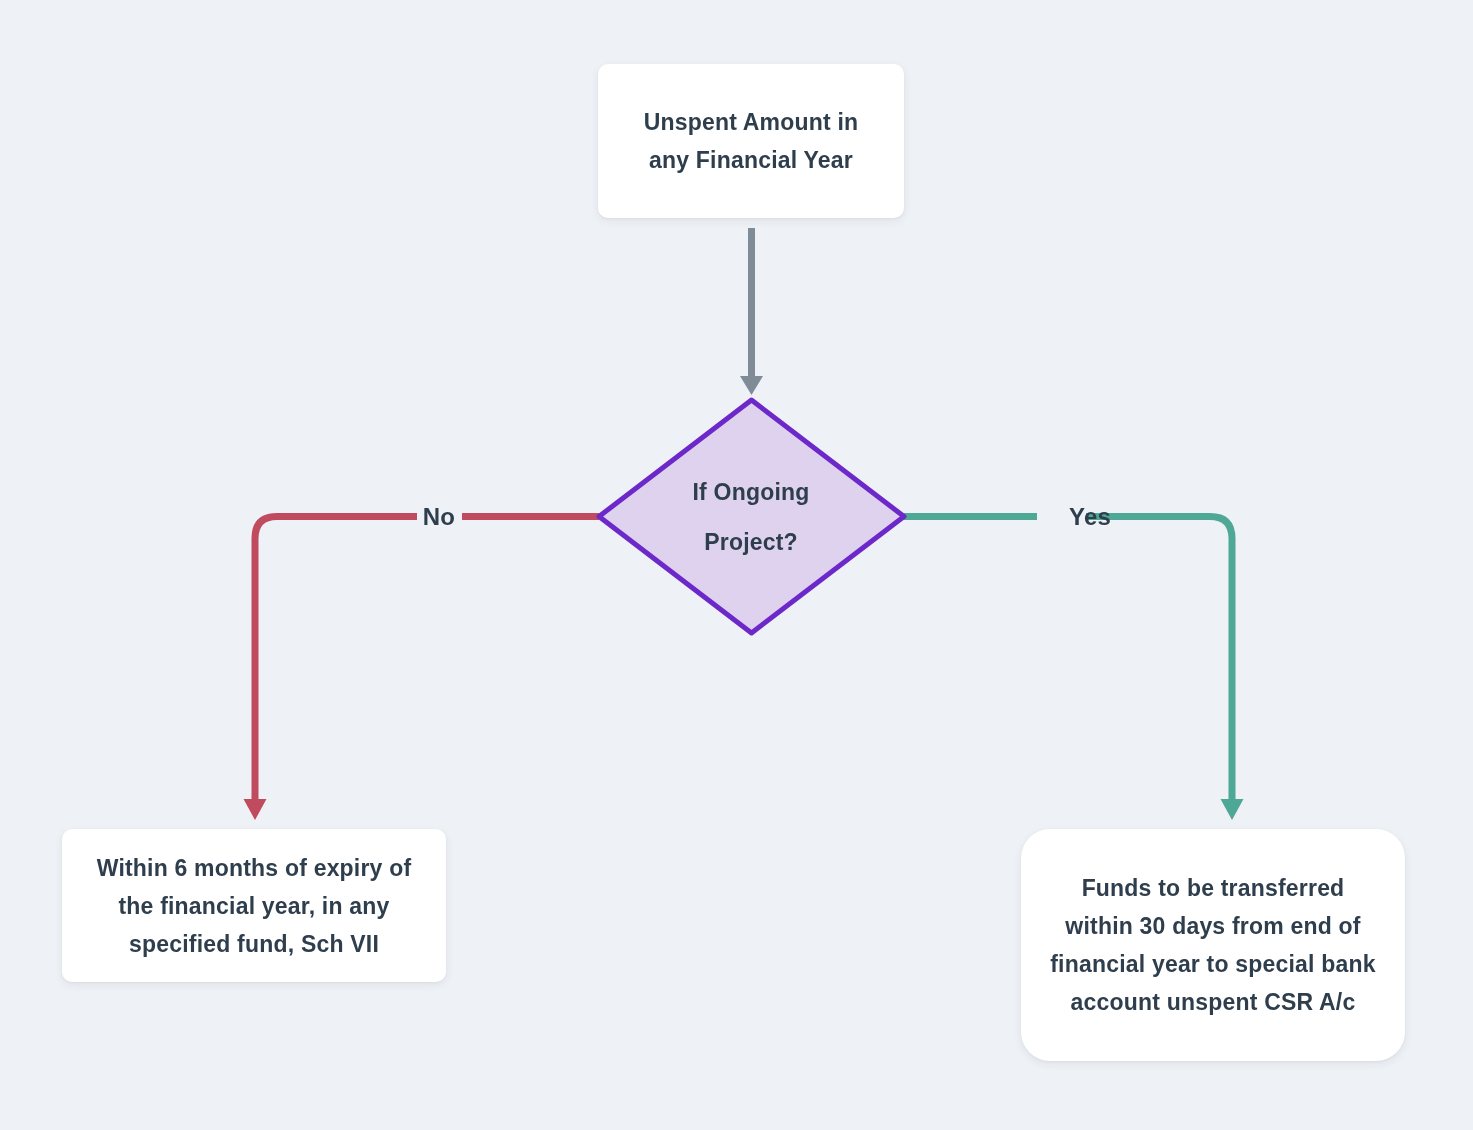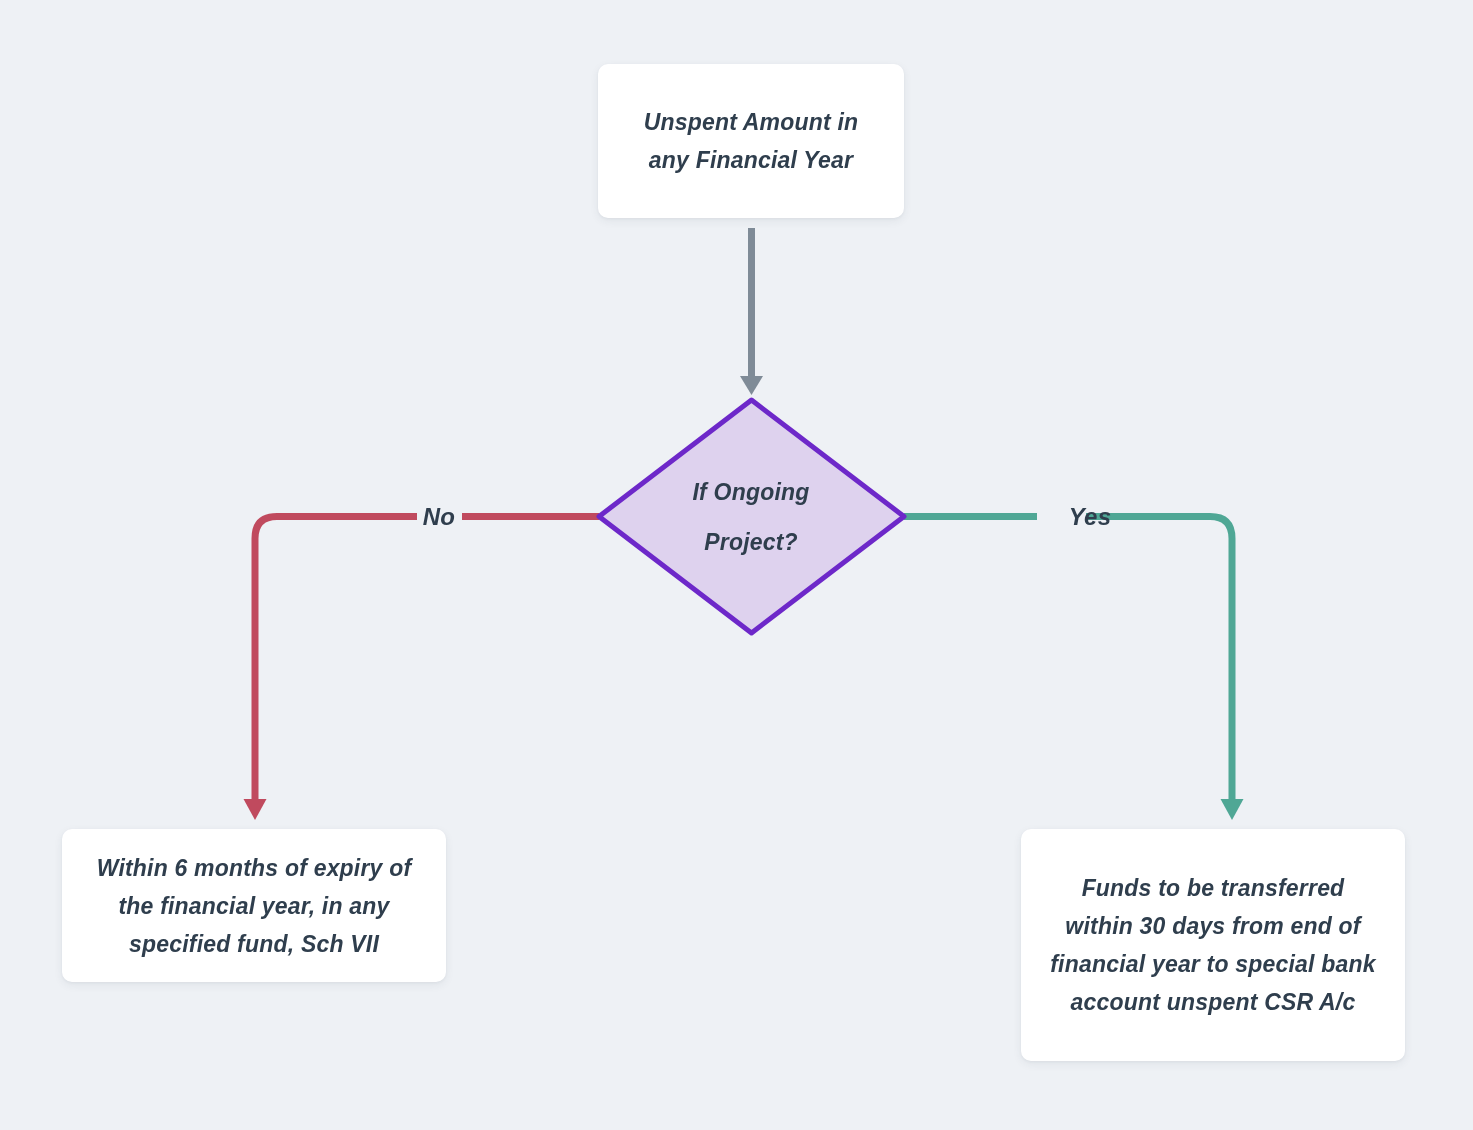--- a/index.html
+++ b/index.html
@@ -14,21 +14,21 @@
   }
   * { margin: 0; padding: 0; box-sizing: border-box; }
   html, body { width: 1473px; height: 1130px; }
   body {
     font-family: "Liberation Sans", sans-serif;
     background: var(--bg);
     color: var(--text);
     position: relative;
     overflow: hidden;
   }
-  .canvas { position: absolute; inset: 0; width: 1473px; height: 1130px; font-style: italic; }
+  .canvas { position: absolute; inset: 0; width: 1473px; height: 1130px; }
   svg.edges { position: absolute; left: 0; top: 0; }
   .edge-line { fill: none; stroke-width: 7; stroke-linecap: butt; }
   .edge-flow  { stroke: var(--flow); }
   .edge-no    { stroke: var(--no); }
   .edge-yes   { stroke: var(--yes); }
   .head-flow  { fill: var(--flow); }
   .head-no    { fill: var(--no); }
   .head-yes   { fill: var(--yes); }
   .diamond-shape {
     fill: var(--decision_fill);
@@ -46,21 +46,21 @@
     justify-content: center;
     text-align: center;
     font-size: 23px;
     font-weight: 600;
     line-height: 38px;
     letter-spacing: 0.2px;
     padding: 14px 28px;
   }
   .node-start   { left: 598px; top: 64px;  width: 306px; height: 154px; }
   .node-no-out  { left: 62px;  top: 829px; width: 384px; height: 153px; }
-  .node-yes-out { left: 1021px; top: 829px; width: 384px; height: 232px; }
+  .node-yes-out { left: 1021px; top: 829px; width: 384px; height: 232px; border-radius: 29px; }
   .decision-label {
     position: absolute;
     left: 751px; top: 517px;
     width: 190px;
     transform: translate(-50%, -50%);
     text-align: center;
     font-size: 23px;
     font-weight: 600;
     line-height: 50px;
     letter-spacing: 0.2px;

